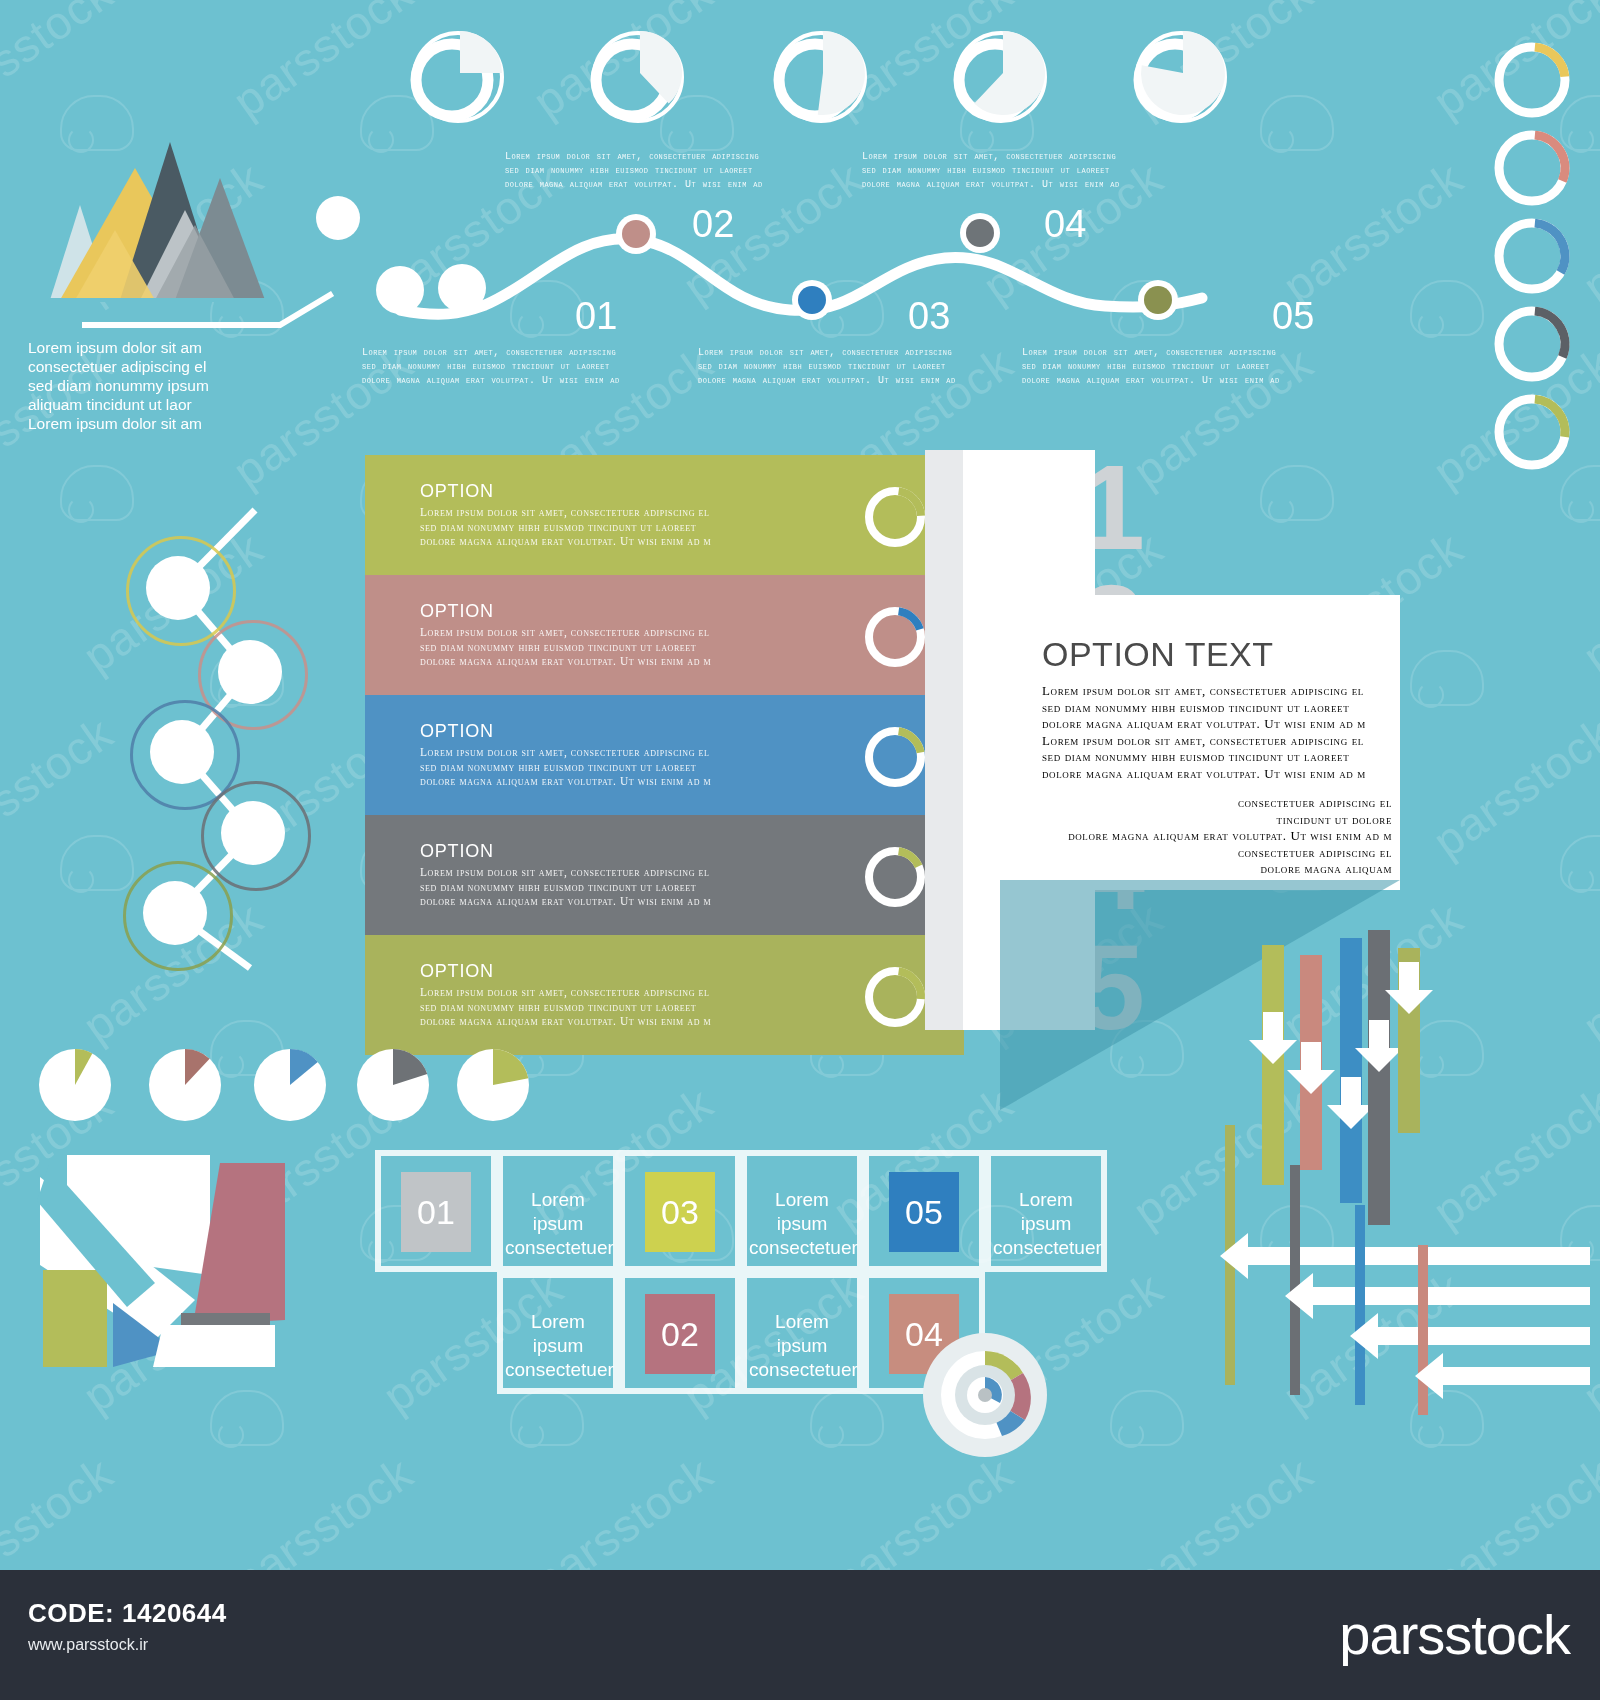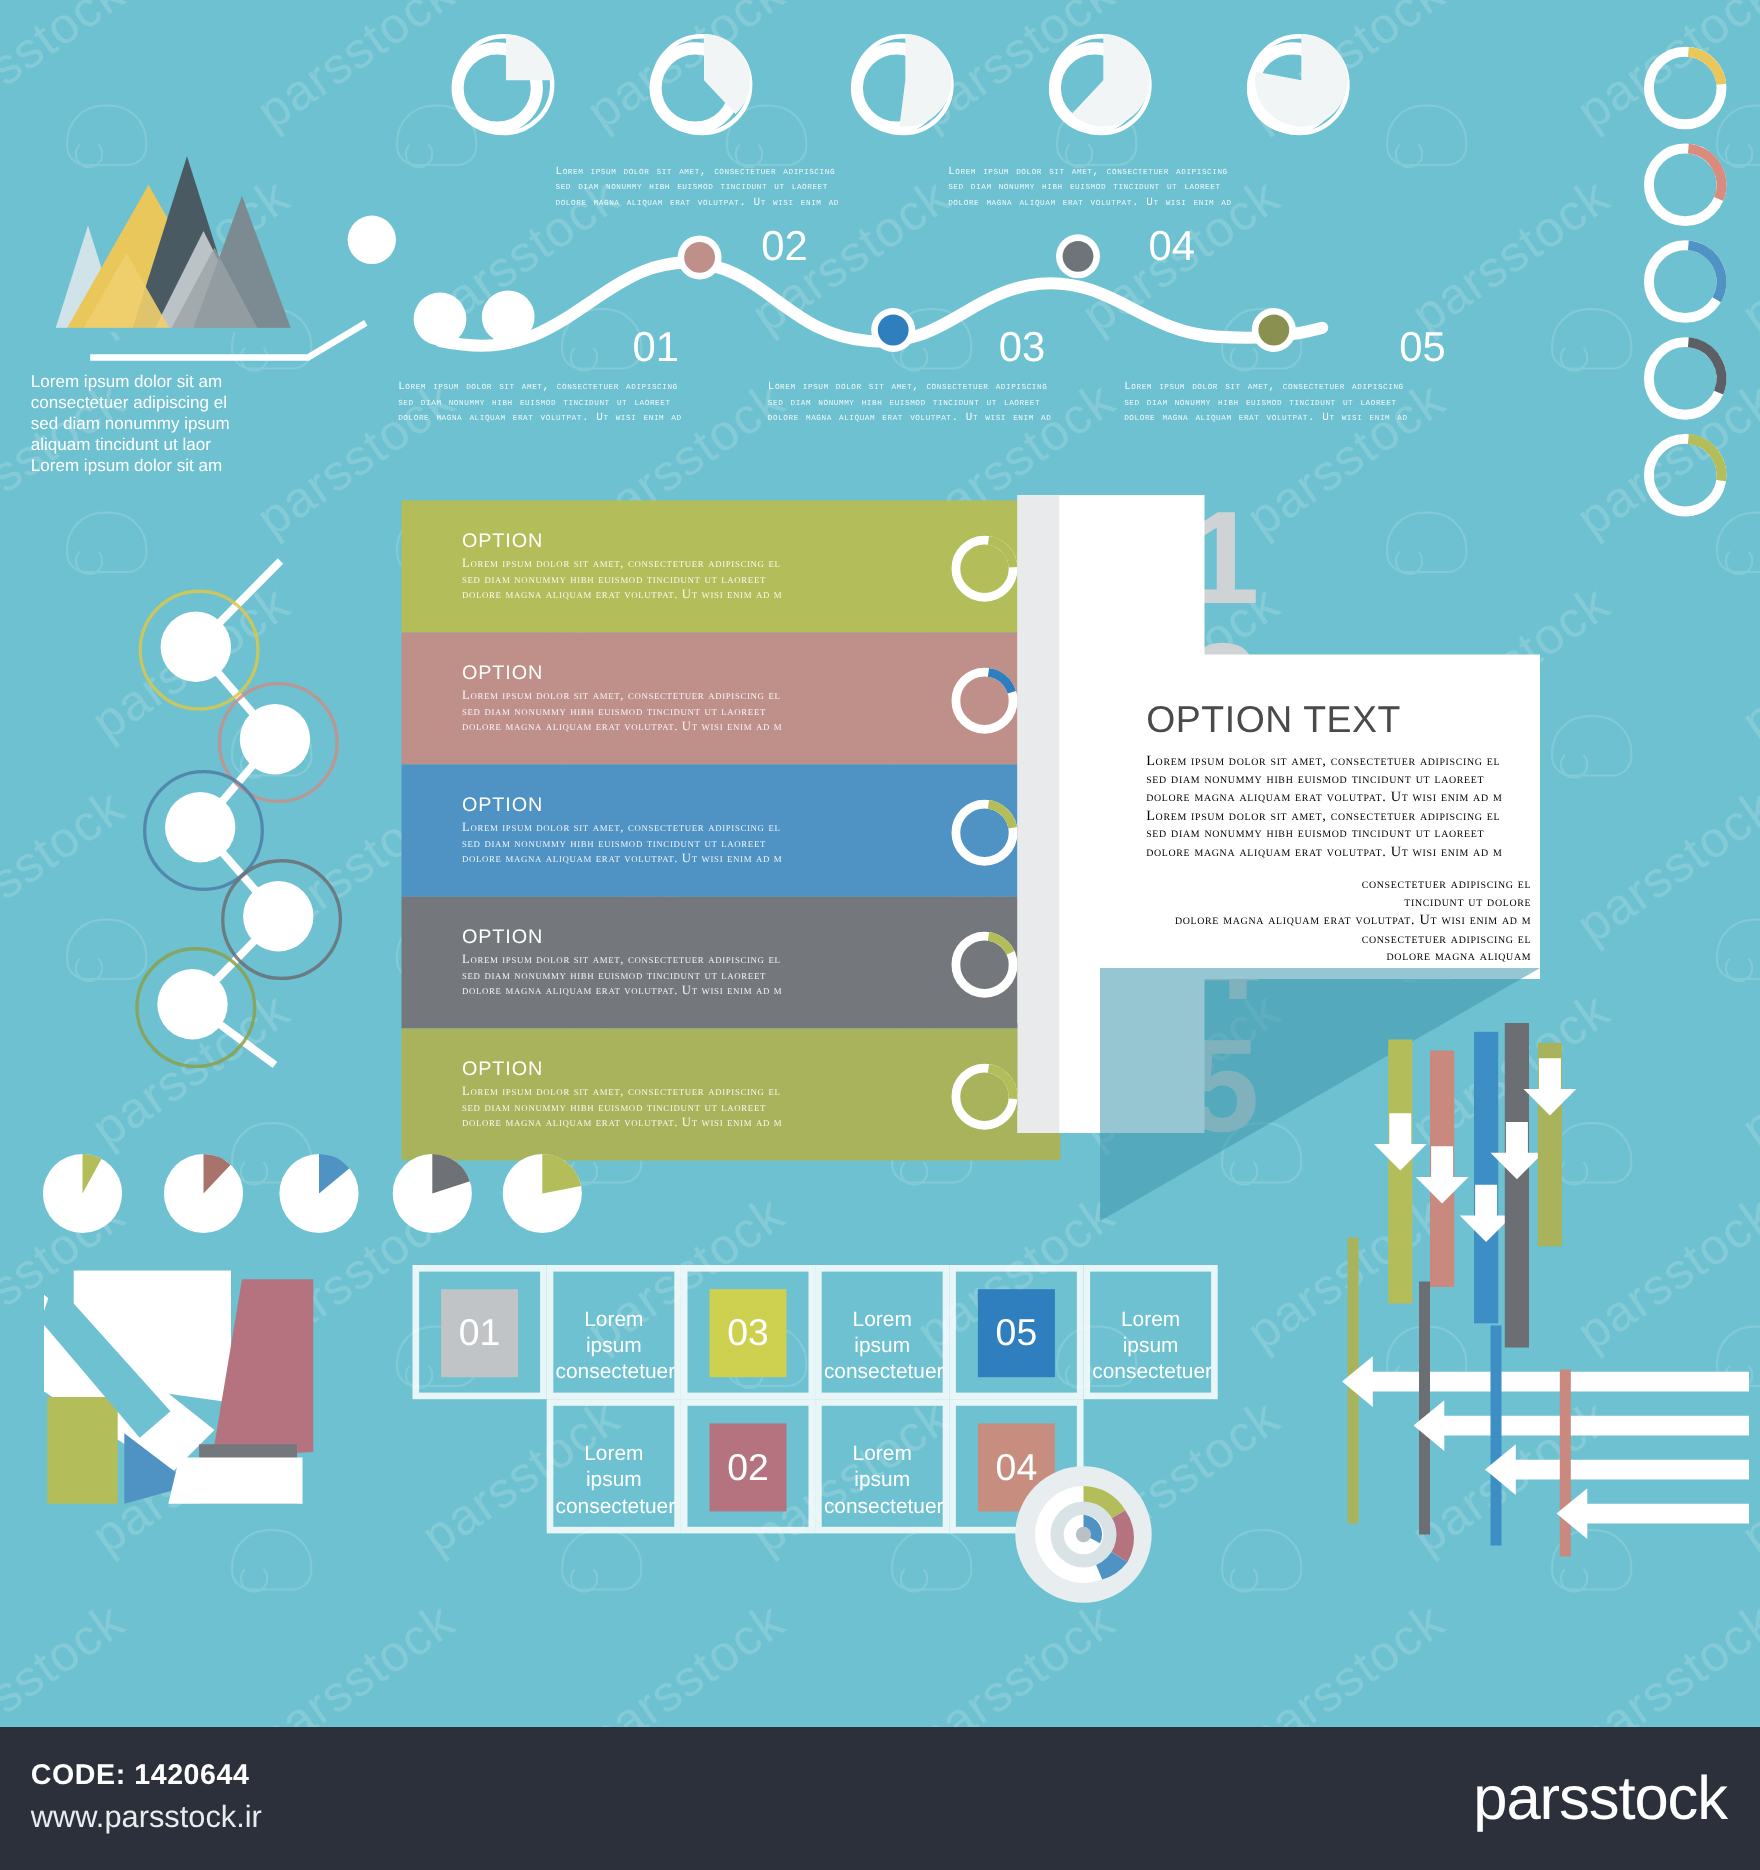--- a/index.html
+++ b/index.html
@@ -27,21 +27,21 @@
   #sample h1{margin:0;font-weight:400;font-size:34px;color:#4a4a4a;letter-spacing:.5px;}
   
   .sqCell{position:absolute;border:6px solid rgba(255,255,255,.85);box-sizing:border-box;}
   .sqFill{position:absolute;display:flex;align-items:center;justify-content:center;color:#fff;font-size:34px;}
   .sqLbl{position:absolute;color:#fff;font-size:19px;line-height:24px;text-align:center;}
   
   .vbar{position:absolute;width:22px;}
   
   #footer{position:absolute;left:0;top:1570px;width:1600px;height:130px;background:#2b303a;}
   #footer .code{position:absolute;left:28px;top:28px;color:#fff;font-size:26px;font-weight:700;letter-spacing:.5px;}
-  #footer .site{position:absolute;left:28px;top:66px;color:#e9ecef;font-size:28px;font-weight:400;}
+  #footer .site{position:absolute;left:28px;top:66px;color:#e9ecef;font-size:16px;font-weight:400;}
   #footer .logo{position:absolute;right:30px;top:32px;color:#fff;font-size:56px;letter-spacing:-1px;font-weight:400;}
 </style>
 </head>
 <body>
 
 <div id="stage">
 
   <div id="canvas">
 
     <div id="wm">

